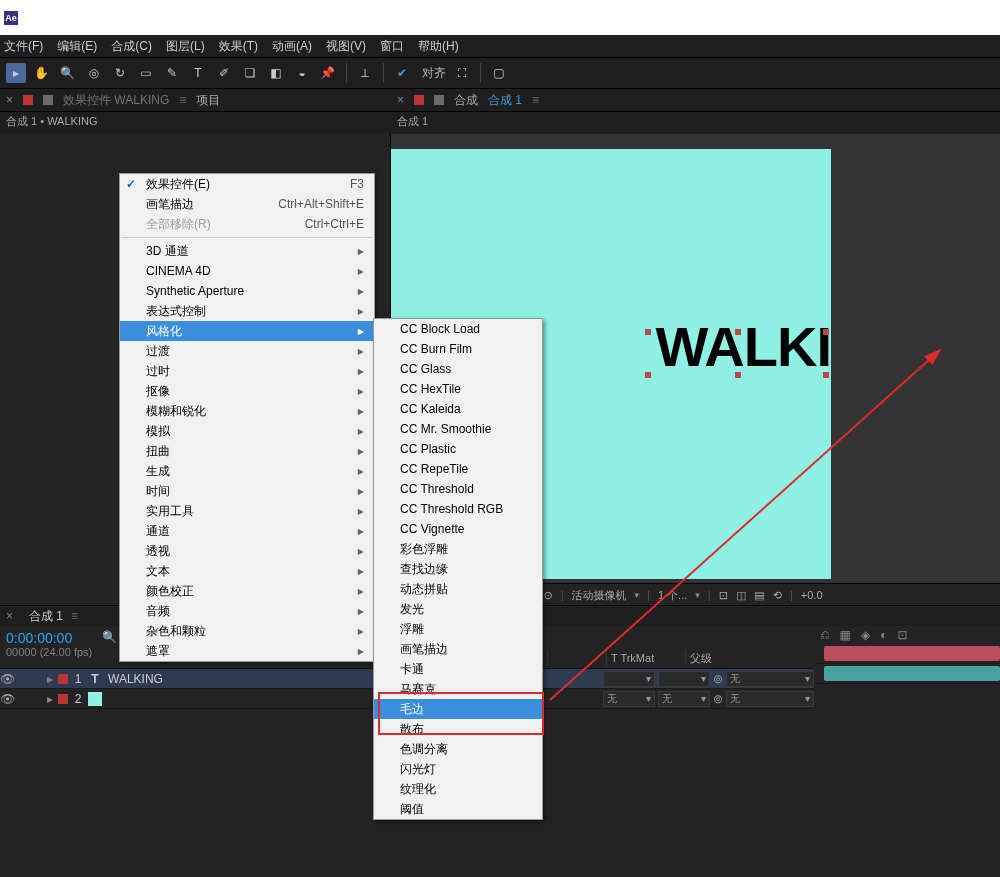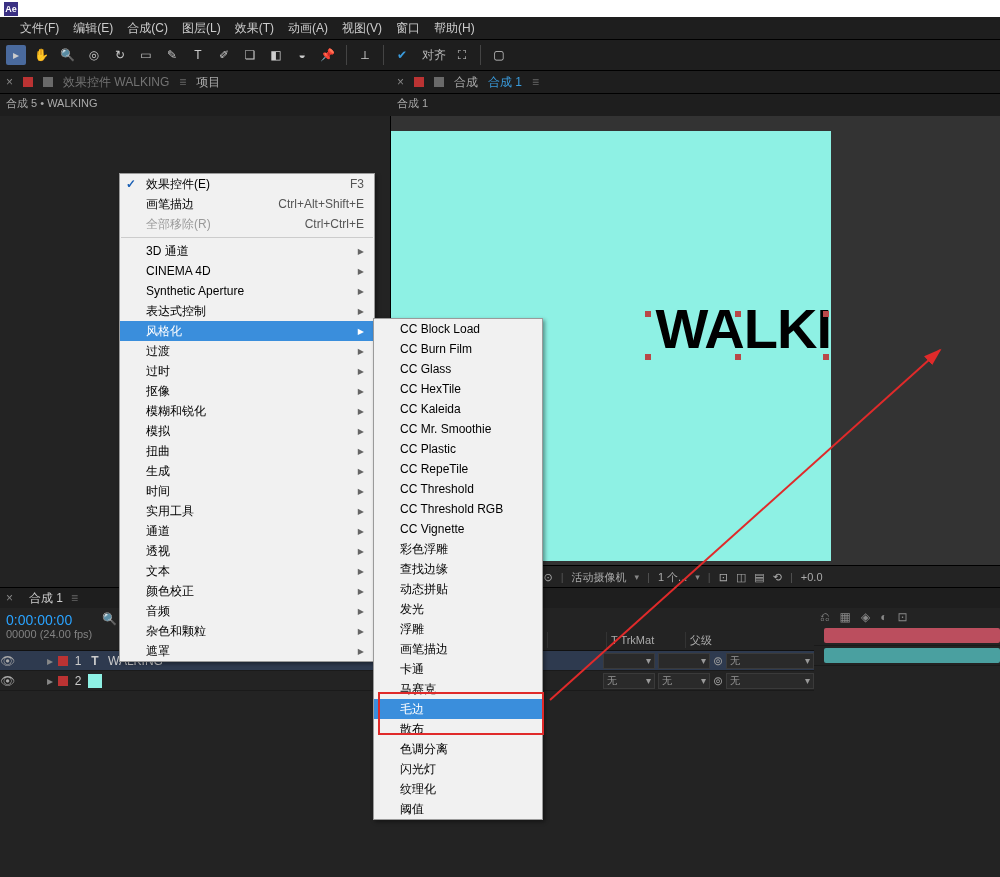--- a/index.html
+++ b/index.html
@@ -1,26 +1,26 @@
 <!DOCTYPE html>
 <html><head>
 <meta charset="utf-8">
 <style>
   html,body{margin:0;padding:0;width:1000px;height:877px;overflow:hidden;
     font-family:"Microsoft YaHei","Segoe UI",sans-serif;font-size:12px;
     background:#1e1e1e;color:#ccc;user-select:none}
   
-  .titlebar{height:17px;background:#fff;color:#000;display:flex;
+  .titlebar{height:35px;background:#fff;color:#000;display:flex;
     align-items:center;padding:0 4px;font-size:12px}
   .ae-logo{width:14px;height:14px;background:#3a3083;color:#fff;font-size:9px;
     font-weight:bold;display:flex;align-items:center;justify-content:center;
     margin-right:4px}
   
   .menubar{height:18px;background:#1e1e1e;display:flex;align-items:center;
-    padding:2px 20px;gap:14px}
+    padding:2px 4px;gap:14px}
   .menubar span{color:#ccc}
   
   .toolbar{height:30px;background:#1e1e1e;border-top:1px solid #000;
     border-bottom:1px solid #000;display:flex;align-items:center;padding:0 6px;gap:6px}
   .tool-icon{width:20px;height:20px;display:flex;align-items:center;
     justify-content:center;color:#ccc}
   .tool-icon.sel{background:#4a6a9d;border-radius:2px}
   .snap-lbl{color:#b8b8b8;margin-left:4px}
   .sep{width:1px;height:20px;background:#444;margin:0 2px}
   
@@ -156,21 +156,21 @@
 <div class="workspace">
   <div class="left-col">
     <div class="panel-tabs">
       <span style="color:#888">×</span>
       <span class="sq red"></span>
       <span class="sq"></span>
       <a>效果控件 WALKING</a>
       <span style="color:#666">≡</span>
       <span class="inactive">项目</span>
     </div>
-    <div class="panel-sub">合成 5 • WALKING</div>
+    <div class="panel-sub">合成 1 • WALKING</div>
     <div class="panel-body"></div>
 
     <div class="timeline-panel" style="margin-right:-609px;position:relative;z-index:1">
       <div class="tl-tabs">
         <span style="color:#888">×</span>
         <span class="sq red"></span>
         <span class="hl">合成 1</span>
         <span style="color:#666">≡</span>
       </div>
       <div class="tl-main">

